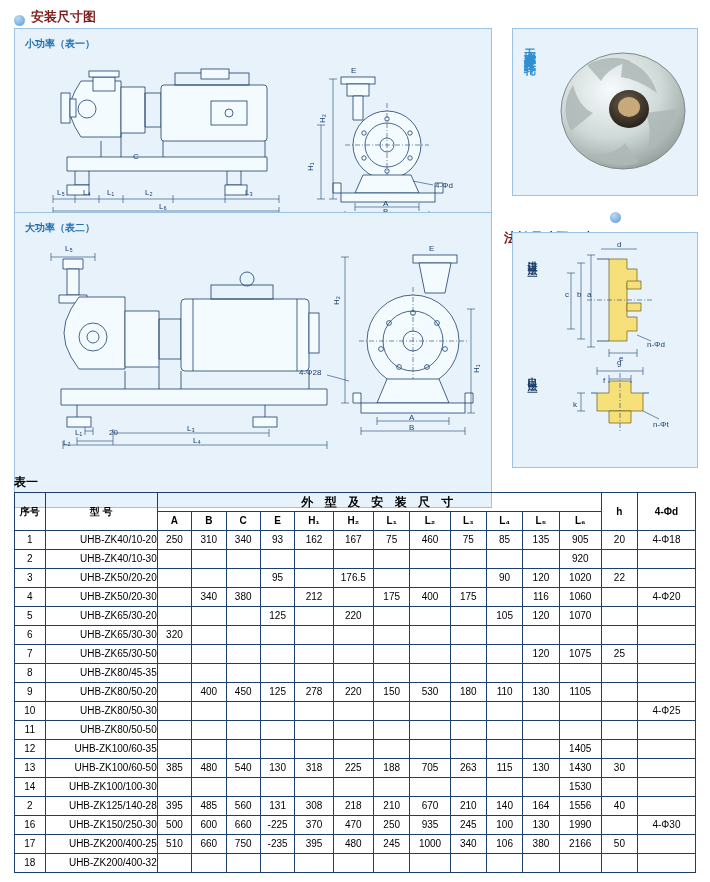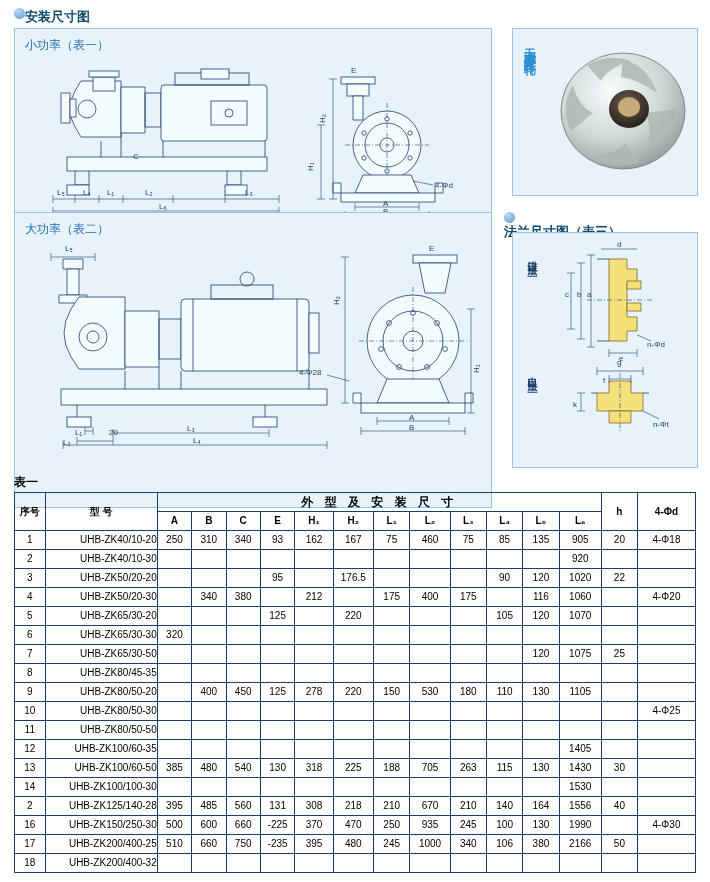--- a/index.html
+++ b/index.html
@@ -4,34 +4,34 @@
 <style>
   html,body{margin:0;padding:0;}
   body{
     width:710px;height:882px;
     background:#ffffff;
     font-family:"Liberation Sans","DejaVu Sans",sans-serif;
     font-size:11px;color:#000;
     position:relative;overflow:hidden;
   }
   .sec-title{
-    display:flex;align-items:flex-start;
-    font-size:13px;font-weight:bold;color:#0c4a6e;
+    display:flex;align-items:flex-end;gap:6px;
+    font-size:13px;font-weight:bold;color:#7f1d1d;
   }
   .bullet{
     width:11px;height:11px;border-radius:50%;
     background:radial-gradient(circle at 35% 30%,#bcd9f2,#5b9bd5);
     display:inline-block;flex:0 0 auto;
   }
   .panel{
     background:#e8f2fb;border:1px solid #9cc3e5;
     position:absolute;box-sizing:border-box;
   }
   .panel-label{
-    position:absolute;font-size:12px;font-weight:normal;color:#1f6fb0;
+    position:absolute;font-size:10px;font-weight:bold;color:#1f6fb0;
   }
   
   #t-install{position:absolute;left:14px;top:8px;}
   #t-parts{position:absolute;left:512px;top:8px;margin-top:48px;}
   #t-flange{position:absolute;left:504px;top:212px;flex-direction:column;}
 
   #panel-small{left:14px;top:28px;width:478px;height:192px;}
   #panel-large{left:14px;top:212px;width:478px;height:296px;}
   #panel-parts{left:512px;top:28px;width:186px;height:168px;}
   #panel-flange{left:512px;top:232px;width:186px;height:236px;}

